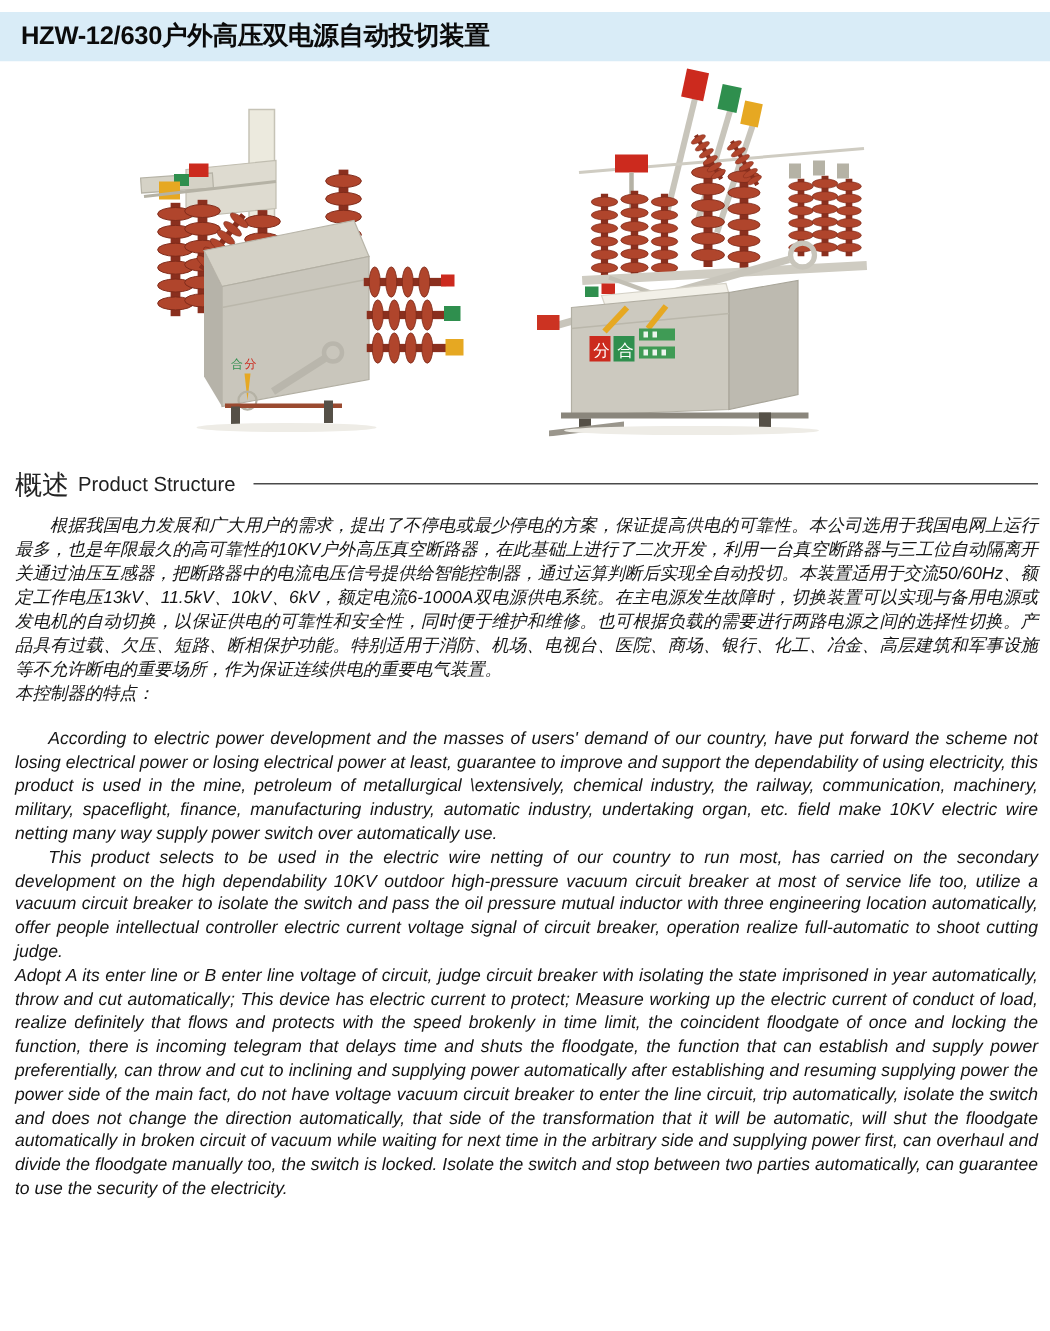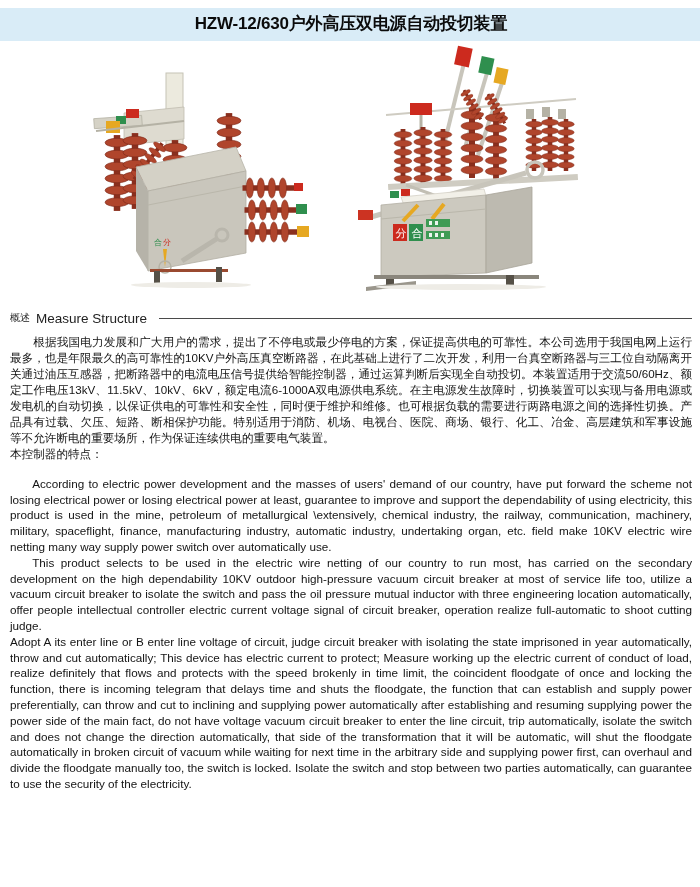--- a/index.html
+++ b/index.html
@@ -6,44 +6,43 @@
   body{
     width:700px;height:887px;background:#ffffff;
     font-family:"Liberation Sans","DejaVu Sans",sans-serif;
     color:#1a1a1a;overflow:hidden;
   }
   .page{width:700px;height:887px;position:relative;}
   
   .header{
     margin-top:8px;background:#d9ecf7;
     padding:5px 12px 6px 14px;
-    text-align:center;
   }
   .header .t1,.header .t2{
     font-weight:bold;color:#0b0b0b;font-size:17px;line-height:1.28;
     white-space:nowrap;letter-spacing:-0.2px;
   }
   
   .photos{position:relative;height:266px;background:#fff;}
   .photo-svg{position:absolute;}
   .photo-left{left:66px;top:14px;}
   .photo-right{left:346px;top:2px;}
   
   .section-head{
     display:flex;align-items:center;
     margin:4px 6px 8px 10px;
   }
-  .section-head .cn{font-size:10px;color:#222;}
+  .section-head .cn{font-size:18px;color:#222;}
   .section-head .en{font-size:13.5px;color:#222;margin-left:6px;}
   .section-head .rule{flex:1;border-top:1.4px solid #4a4a4a;margin-left:12px;margin-right:2px;}
   
   .text-block{
     margin:0 8px 0 10px;
     font-size:11.6px;line-height:16px;
-    text-align:justify;color:#141414;
+    text-align:justify;color:#141414;font-style:italic;
   }
   .text-block p{margin:0;}
   p.ind{text-indent:2em;}
   p.ind-sm{text-indent:0.9em;}
   .en-block{margin-top:14px;line-height:15.8px;font-size:11.7px;}
   .en-block p.ind{text-indent:1.9em;}
 </style>
 </head>
 <body>
 
@@ -199,21 +198,21 @@
         <rect x="40" y="236" width="8" height="8" fill="#555047"></rect>
         <rect x="160" y="232" width="8" height="10" fill="#555047"></rect>
         <polygon points="20,244 70,238 70,242 20,248" fill="#9a968c"></polygon>
         <ellipse cx="115" cy="244" rx="85" ry="3" fill="#eeece6"></ellipse>
       </g>
     </svg>
   </div>
 
   <div class="section-head">
     <span class="cn">概述</span>
-    <span class="en">Measure Structure</span>
+    <span class="en">Product Structure</span>
     <span class="rule"></span>
   </div>
 
   <div class="text-block cn-block">
     <p class="ind">根据我国电力发展和广大用户的需求，提出了不停电或最少停电的方案，保证提高供电的可靠性。本公司选用于我国电网上运行最多，也是年限最久的高可靠性的10KV户外高压真空断路器，在此基础上进行了二次开发，利用一台真空断路器与三工位自动隔离开关通过油压互感器，把断路器中的电流电压信号提供给智能控制器，通过运算判断后实现全自动投切。本装置适用于交流50/60Hz、额定工作电压13kV、11.5kV、10kV、6kV，额定电流6-1000A双电源供电系统。在主电源发生故障时，切换装置可以实现与备用电源或发电机的自动切换，以保证供电的可靠性和安全性，同时便于维护和维修。也可根据负载的需要进行两路电源之间的选择性切换。产品具有过载、欠压、短路、断相保护功能。特别适用于消防、机场、电视台、医院、商场、银行、化工、冶金、高层建筑和军事设施等不允许断电的重要场所，作为保证连续供电的重要电气装置。</p>
     <p>本控制器的特点：</p>
   </div>
 
   <div class="text-block en-block">
     <p class="ind">According to electric power development and the masses of users' demand of our country, have put forward the scheme not losing electrical power or losing electrical power at least, guarantee to improve and support the dependability of using electricity, this product is used in the mine, petroleum of metallurgical \extensively, chemical industry, the railway, communication, machinery, military, spaceflight, finance, manufacturing industry, automatic industry, undertaking organ, etc. field make 10KV electric wire netting many way supply power switch over automatically use.</p>

